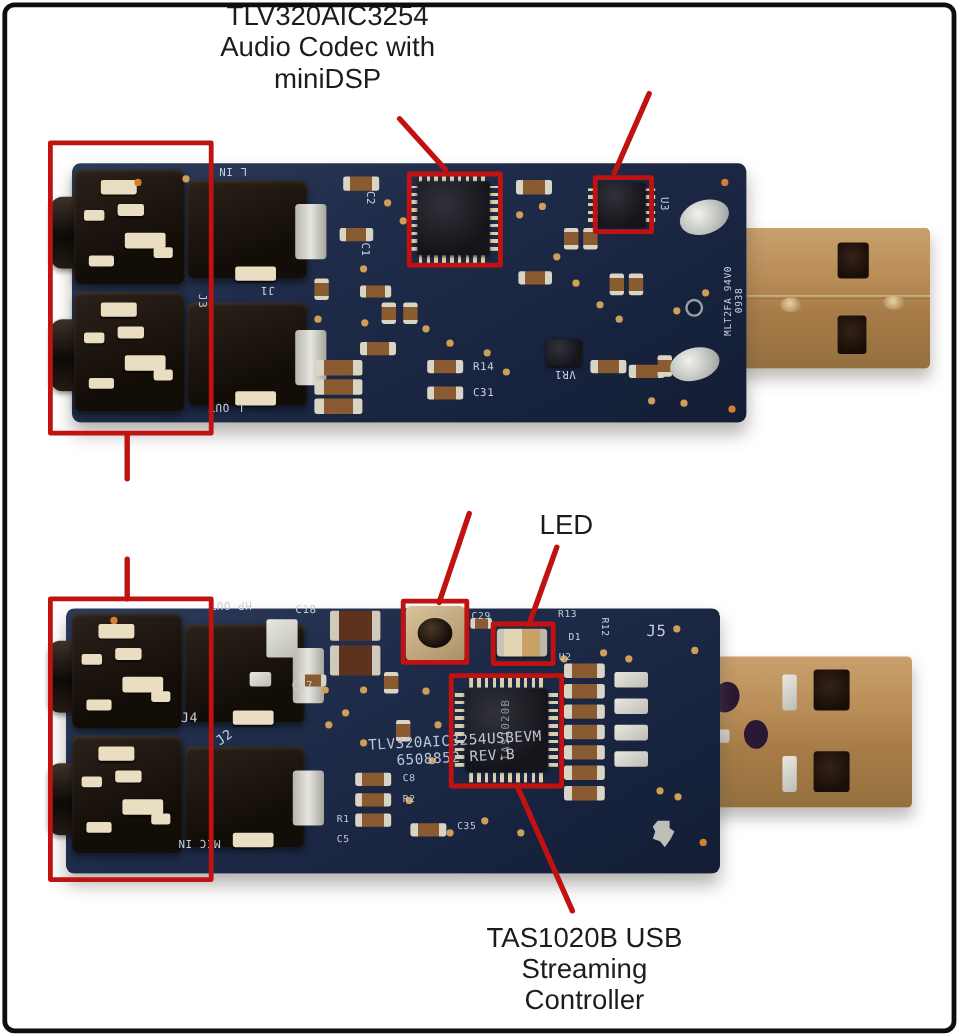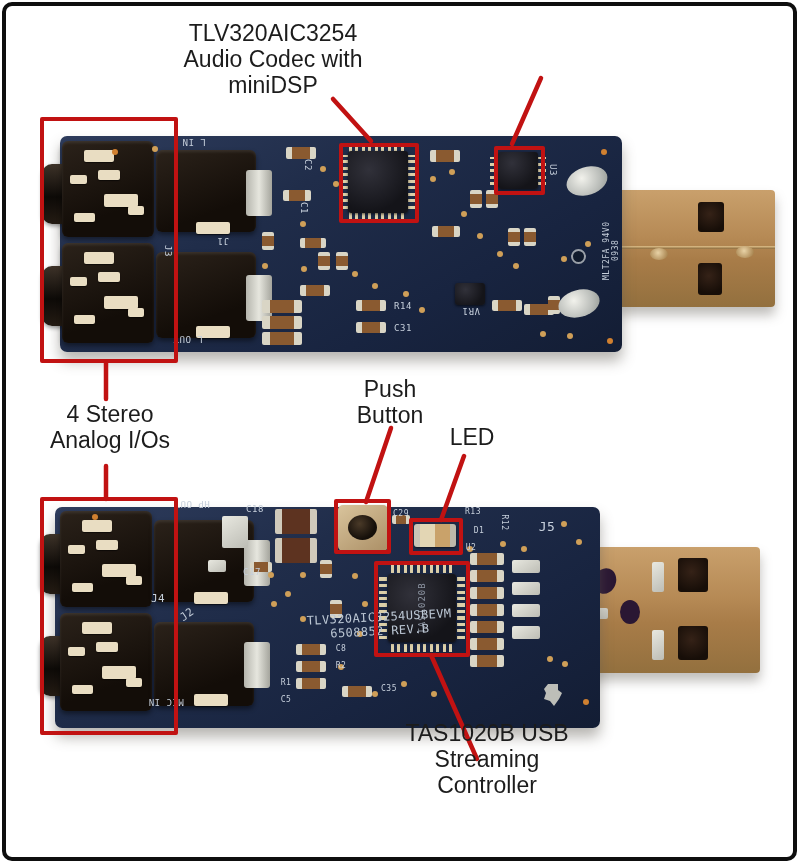--- a/index.html
+++ b/index.html
@@ -300,26 +300,22 @@
   </svg>
 
   <div class="redbox" style="left:40px;top:117px;width:138px;height:246px"></div>
   <div class="redbox" style="left:339px;top:143px;width:80px;height:80px"></div>
   <div class="redbox" style="left:494px;top:146px;width:51px;height:49px"></div>
   <div class="redbox" style="left:40px;top:497px;width:138px;height:238px"></div>
   <div class="redbox" style="left:334px;top:499px;width:57px;height:55px"></div>
   <div class="redbox" style="left:409px;top:518px;width:54px;height:37px"></div>
   <div class="redbox" style="left:374px;top:561px;width:96px;height:96px"></div>
 
-  <div class="label" style="left:158px;top:20px;width:230px">TLV320AIC3254
+  <div class="label" style="left:158px;top:0;width:230px">TLV320AIC3254
 Audio Codec with
 miniDSP</div>
-  <div class="label" style="left:15px;top:401px;width:190px">4 Stereo
-Analog I/Os</div>
-  <div class="label" style="left:330px;top:376px;width:120px">Push
-Button</div>
   <div class="label" style="left:420px;top:424px;width:104px">LED</div>
-  <div class="label" style="left:372px;top:720px;width:230px">TAS1020B USB
+  <div class="label" style="left:372px;top:768px;width:230px">TAS1020B USB
 Streaming
 Controller</div>
 
   <div class="borderline"></div>
 </div>
 
 </body></html>

